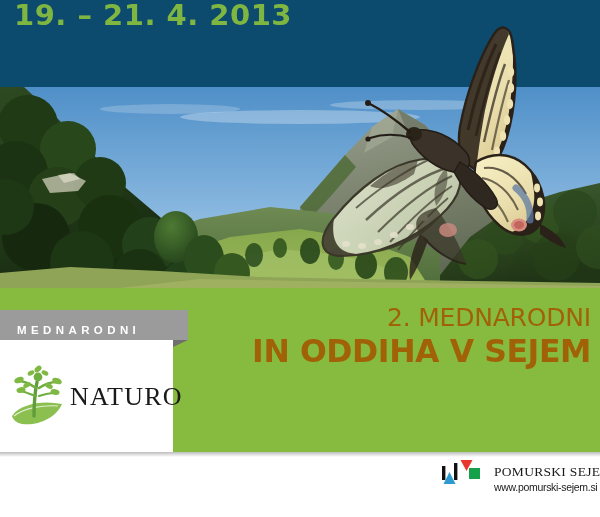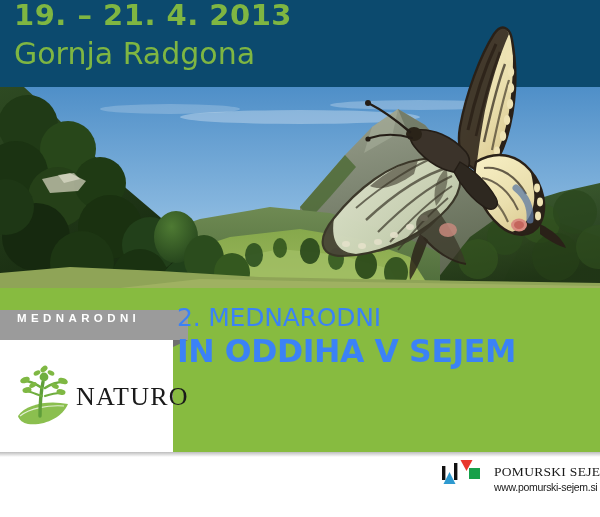--- a/index.html
+++ b/index.html
@@ -133,33 +133,33 @@
     left: 173px;
     top: 30px;
     width: 15px;
     height: 7px;
     background: #6f6f6f;
     clip-path: polygon(0 0, 100% 0, 0 100%);
   }
   .ribbon-label {
     position: absolute;
     left: 17px;
-    top: 2px;
+    top: 14px;
     font-family: "Liberation Sans", sans-serif;
     font-size: 11.5px;
     font-weight: bold;
     letter-spacing: 4.4px;
     color: #ffffff;
     white-space: nowrap;
   }
 
   
   .naturo {
     position: absolute;
-    left: 14px;
+    left: 8px;
     top: 358px;
     width: 150px;
     height: 72px;
     z-index: 6;
   }
   .naturo-mark {
     position: absolute;
     left: 0;
     top: 0;
     width: 62px;
@@ -174,25 +174,26 @@
     font-size: 26px;
     font-weight: normal;
     letter-spacing: 1.2px;
     color: #1a1a1a;
     white-space: nowrap;
   }
 
   
   .headline {
     position: absolute;
-    left: 177px;
+    left: 191px;
     top: 303px;
     width: 400px;
     z-index: 6;
-    color: #3b82f6;
+    color: #a16207;
+    text-align: right;
   }
   .headline-pre {
     font-family: "DejaVu Sans", sans-serif;
     font-size: 25px;
     font-weight: normal;
     letter-spacing: -0.2px;
     line-height: 30px;
     white-space: nowrap;
   }
   .headline-main {
@@ -244,21 +245,20 @@
     white-space: nowrap;
   }
 </style>
 </head>
 <body>
 
 <div id="poster">
 
   <div class="header-block">
     <div class="date-line">19. – 21. 4. 2013</div>
-    <div class="city-line">Gornja Radgona</div>
   </div>
 
   <div class="photo">
     <svg width="600" height="201" viewBox="0 0 600 201" xmlns="http://www.w3.org/2000/svg">
       <defs>
         <linearGradient id="sky" x1="0" y1="0" x2="0" y2="1">
           <stop offset="0%" stop-color="#4f8fc8"></stop>
           <stop offset="60%" stop-color="#86b6de"></stop>
           <stop offset="100%" stop-color="#b9d3e8"></stop>
         </linearGradient>

